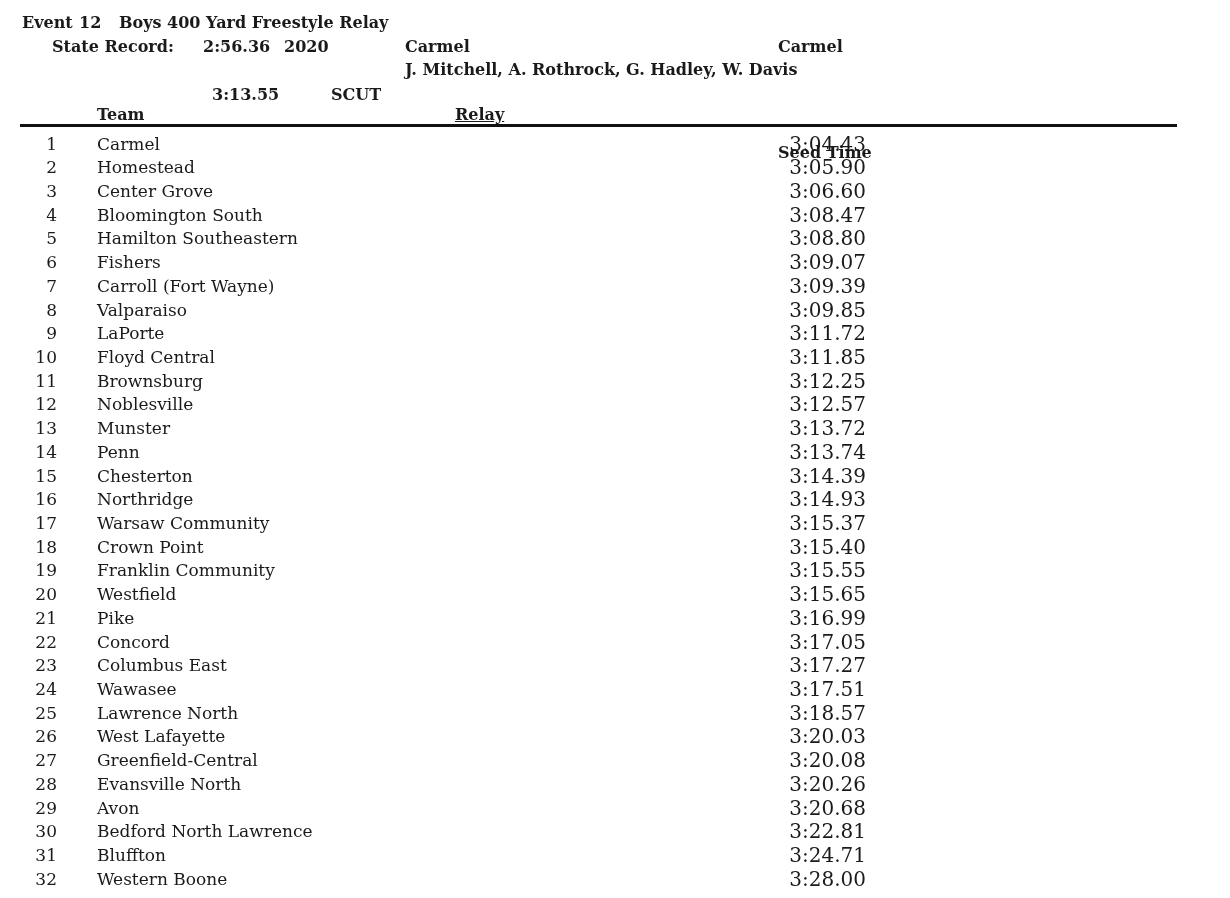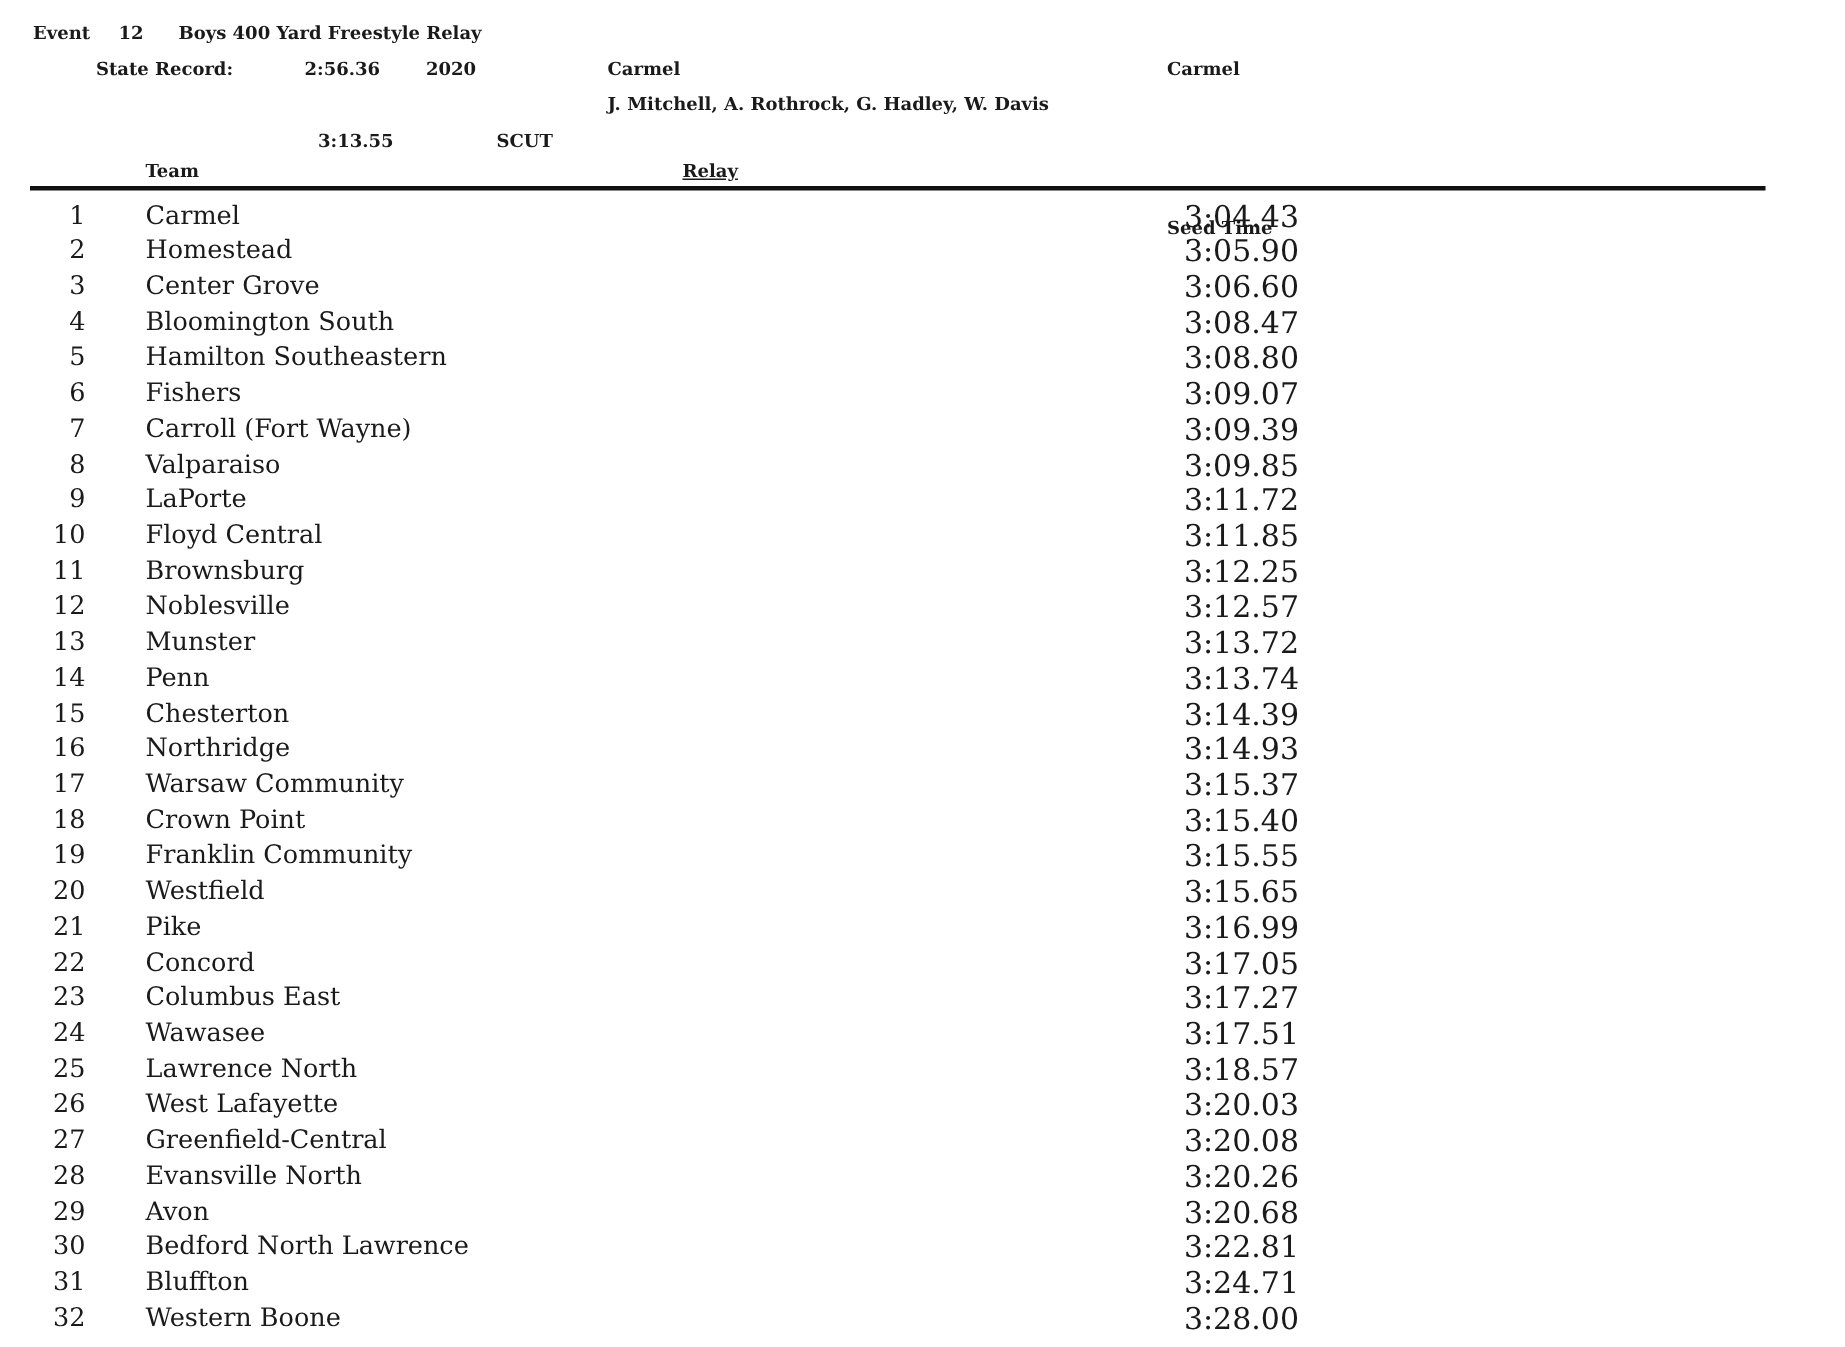--- a/index.html
+++ b/index.html
@@ -11,21 +11,21 @@
     position: relative;
     width: 1230px;
     height: 898px;
     background: #ffffff;
     color: #1a1a1a;
     font-family: "DejaVu Serif", serif;
     overflow: hidden;
   }
   .abs { position: absolute; white-space: nowrap; }
   .bold { font-weight: bold; }
-  .hdr { font-size: 12px; line-height: 19px; }
+  .hdr { font-size: 16px; line-height: 19px; }
   
   #header-rule {
     position: absolute;
     top: 124px;
     left: 20px;
     width: 1157px;
     height: 2.5px;
     background: #111111;
   }
   
@@ -64,21 +64,21 @@
 
 <div id="page">
 
   <div class="abs hdr bold" style="top:13px; left:22px;">
     <span class="abs" style="left:0;">Event</span>
     <span class="abs" style="left:57px;">12</span>
     <span class="abs" style="left:97px;">Boys 400 Yard Freestyle Relay</span>
   </div>
 
   <div class="abs hdr bold" style="top:37px; left:0;">
-    <span class="abs" style="left:64px;">State Record:</span>
+    <span class="abs" style="left:52px;">State Record:</span>
     <span class="abs" style="left:203px;">2:56.36</span>
     <span class="abs" style="left:284px;">2020</span>
     <span class="abs" style="left:405px;">Carmel</span>
     <span class="abs" style="left:778px;">Carmel</span>
   </div>
 
   <div class="abs hdr bold" style="top:60px; left:405px;">J. Mitchell, A. Rothrock, G. Hadley, W. Davis</div>
 
   <div class="abs hdr bold" style="top:85px; left:0;">
     <span class="abs" style="left:212px;">3:13.55</span>

